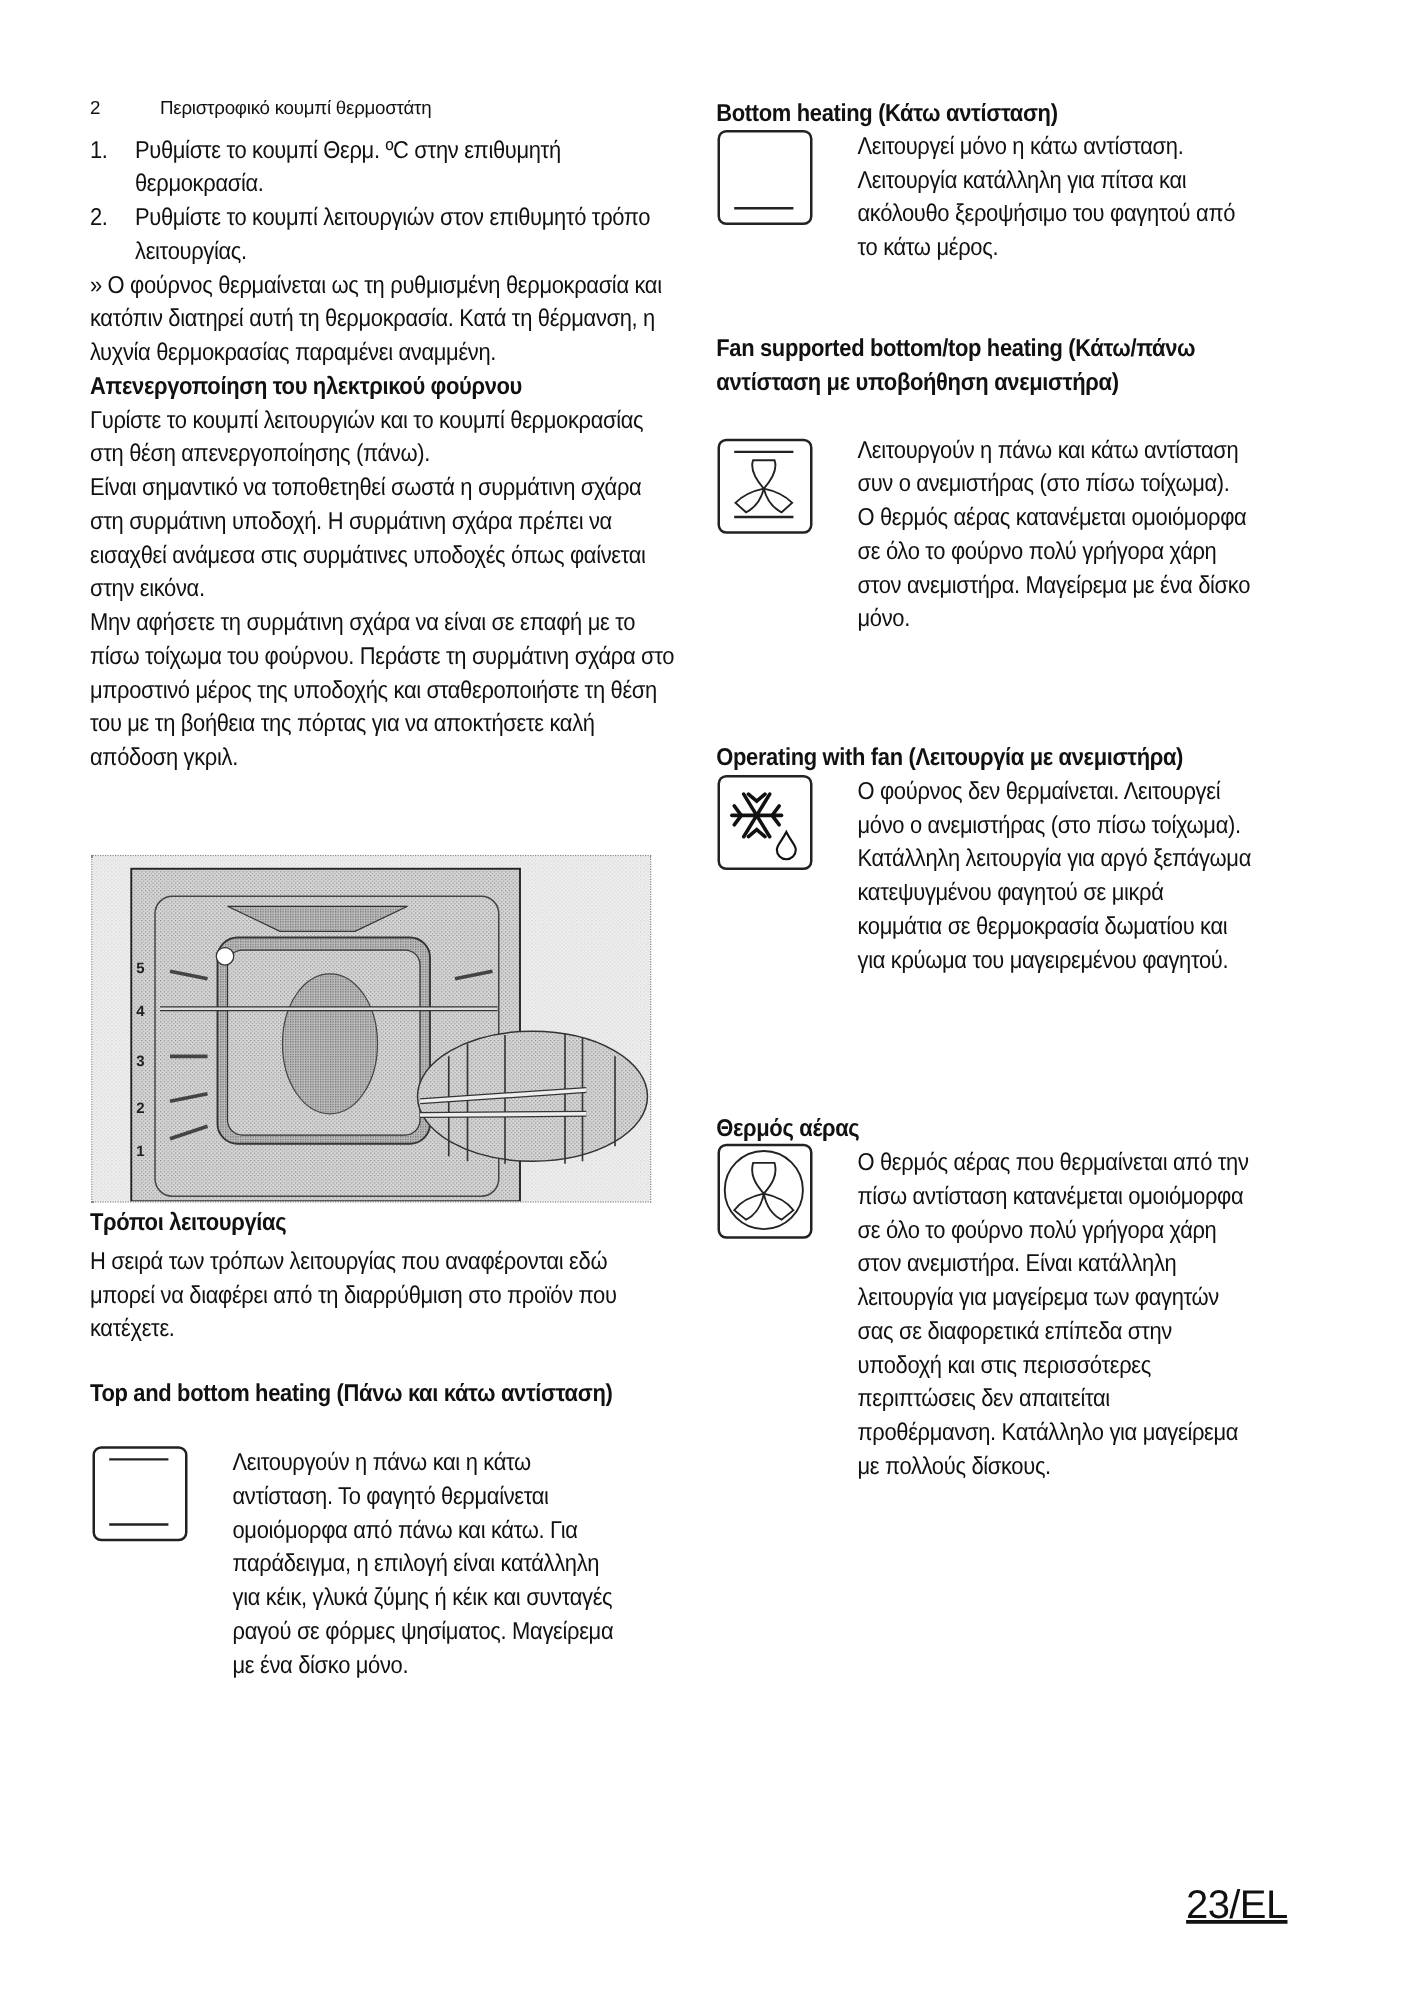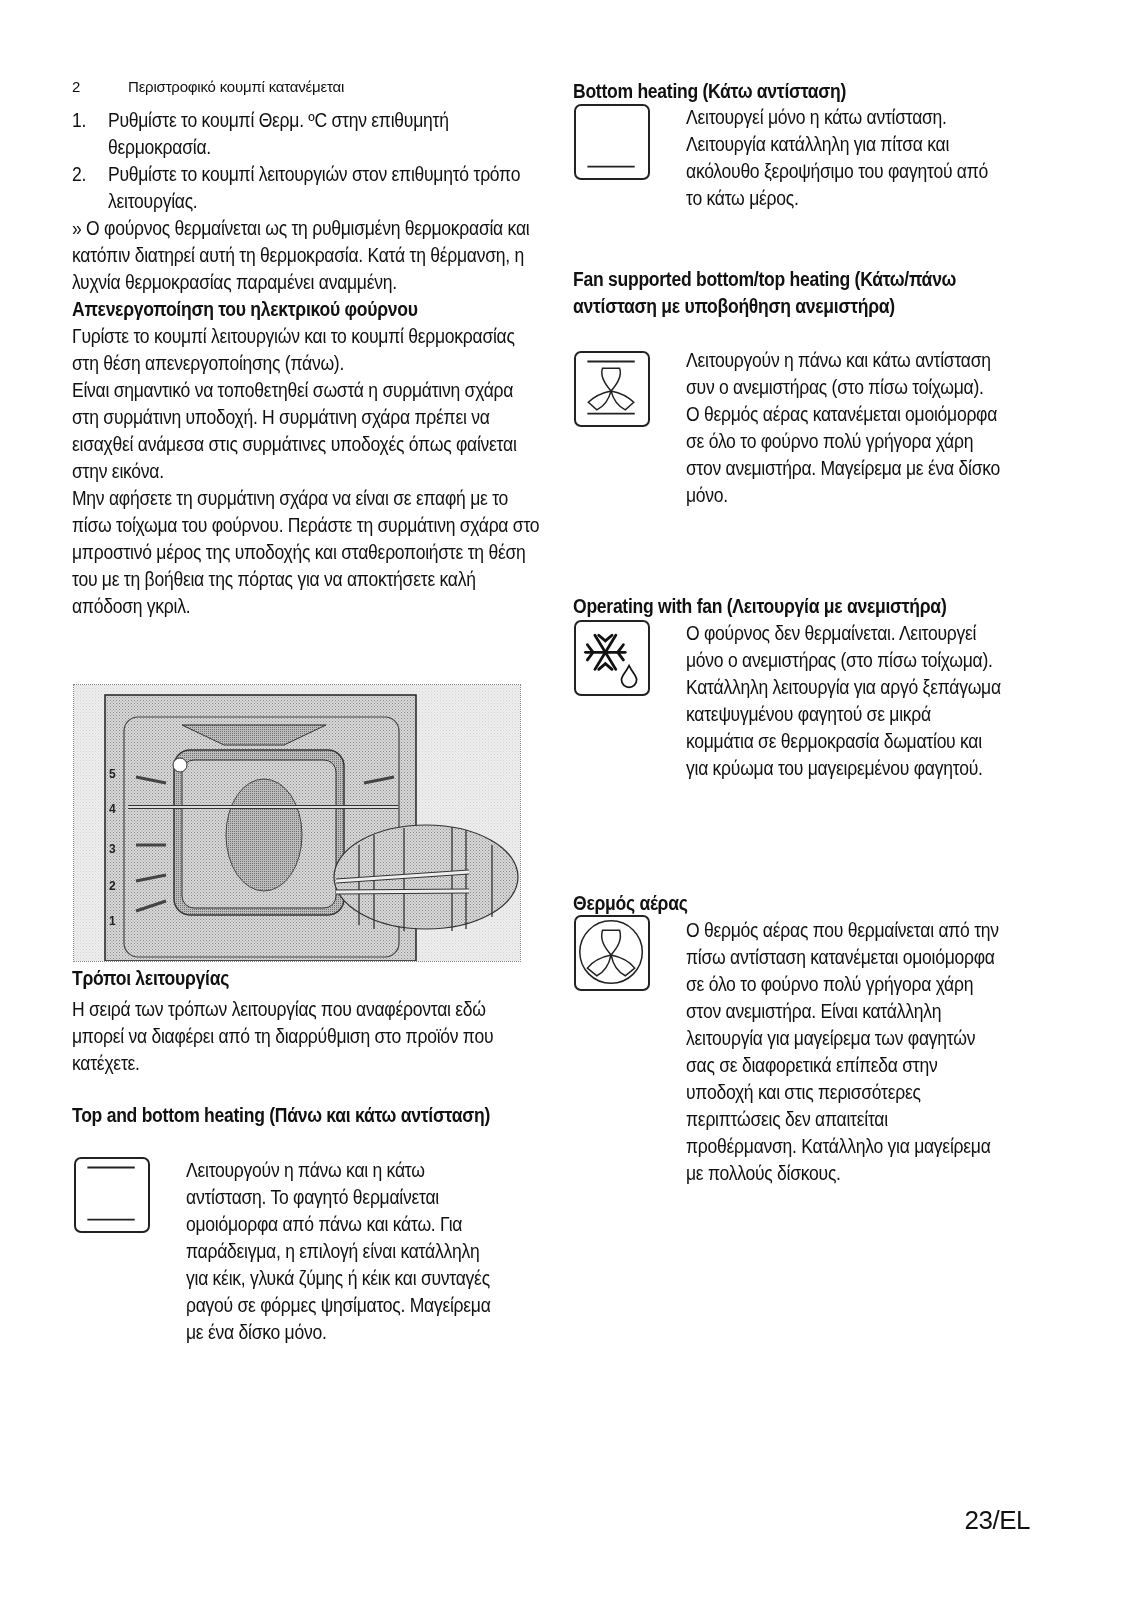--- a/index.html
+++ b/index.html
@@ -19,27 +19,27 @@
     position: absolute; width: 76px; height: 76px;
     border: 2px solid #222; border-radius: 7px; box-sizing: border-box;
   }
   .mode-icon svg { position: absolute; left: 0; top: 0; width: 100%; height: 100%; }
   .mode-text { position: absolute; }
   .figure {
     position: absolute; left: 73px; top: 684px; width: 448px; height: 278px;
     border: 1px dotted #888; box-sizing: border-box;
     background: #fafafa;
   }
-  .page-number { position: absolute; right: 96px; top: 1505px; font-size: 26px; letter-spacing: -0.5px; }
+  .page-number { position: absolute; right: 96px; top: 1505px; font-size: 32px; letter-spacing: -0.5px; text-decoration: underline; }
 </style>
 </head>
 <body>
 
 <div class="caption-row">
-  <span class="num">2</span><span>Περιστροφικό κουμπί κατανέμεται</span>
+  <span class="num">2</span><span>Περιστροφικό κουμπί θερμοστάτη</span>
 </div>
 
 <div class="block narrow-text" style="left:72px; top:107px; width:520px;">
   <div class="list-item">
     <span class="ln">1.</span>
     <p>Ρυθμίστε το κουμπί Θερμ. ºC στην επιθυμητή θερμοκρασία.</p>
   </div>
   <div class="list-item">
     <span class="ln">2.</span>
     <p>Ρυθμίστε το κουμπί λειτουργιών στον επιθυμητό τρόπο λειτουργίας.</p>

